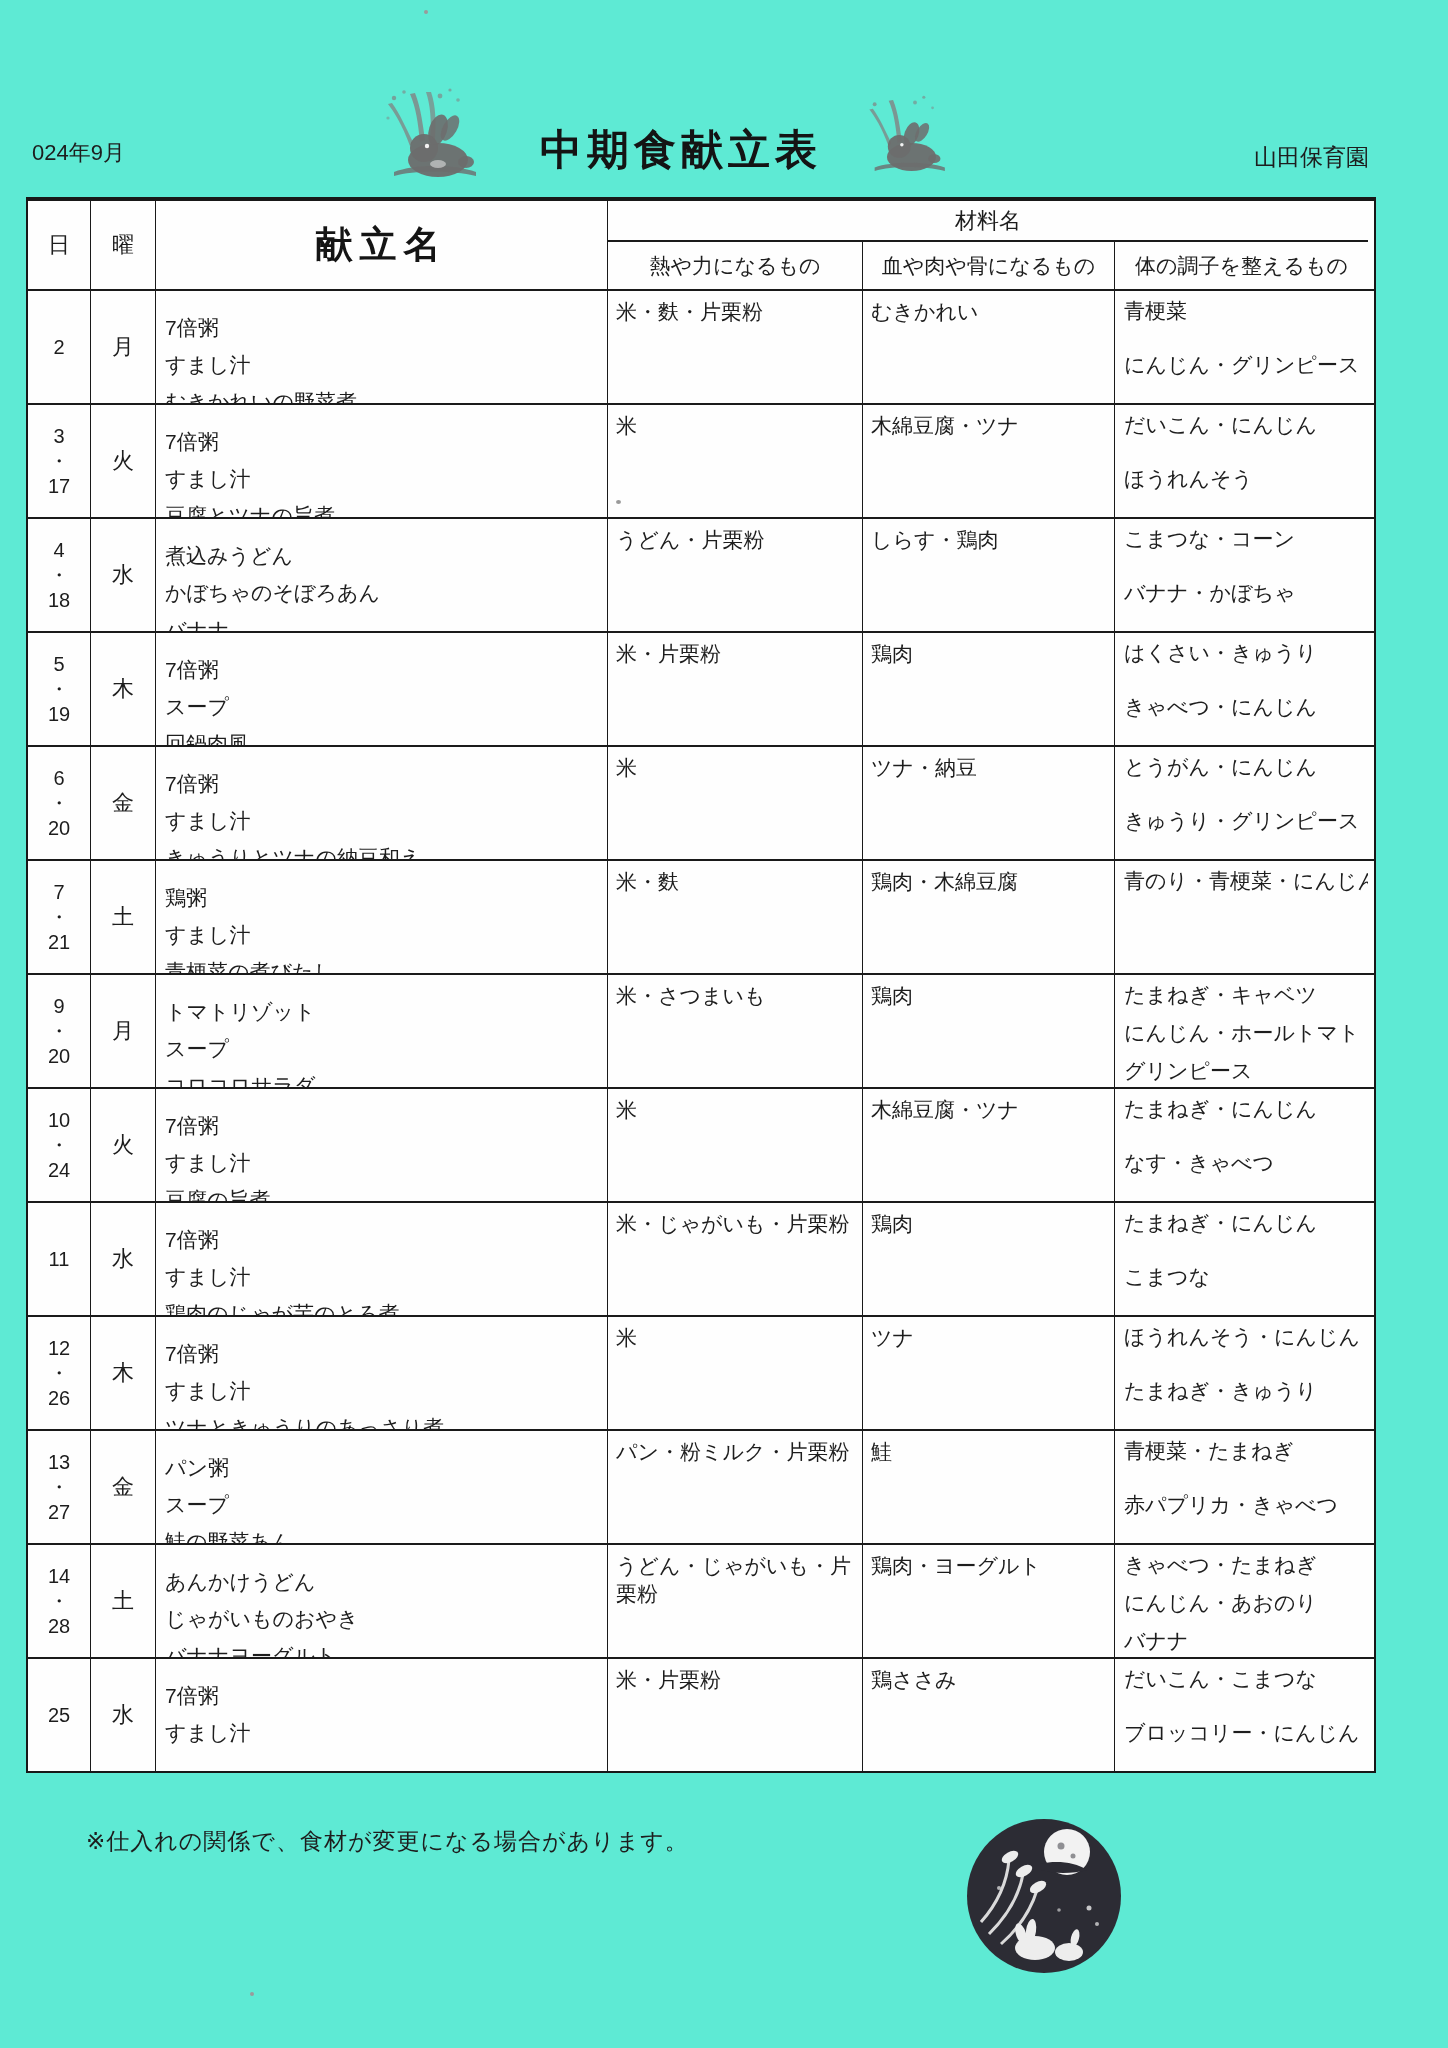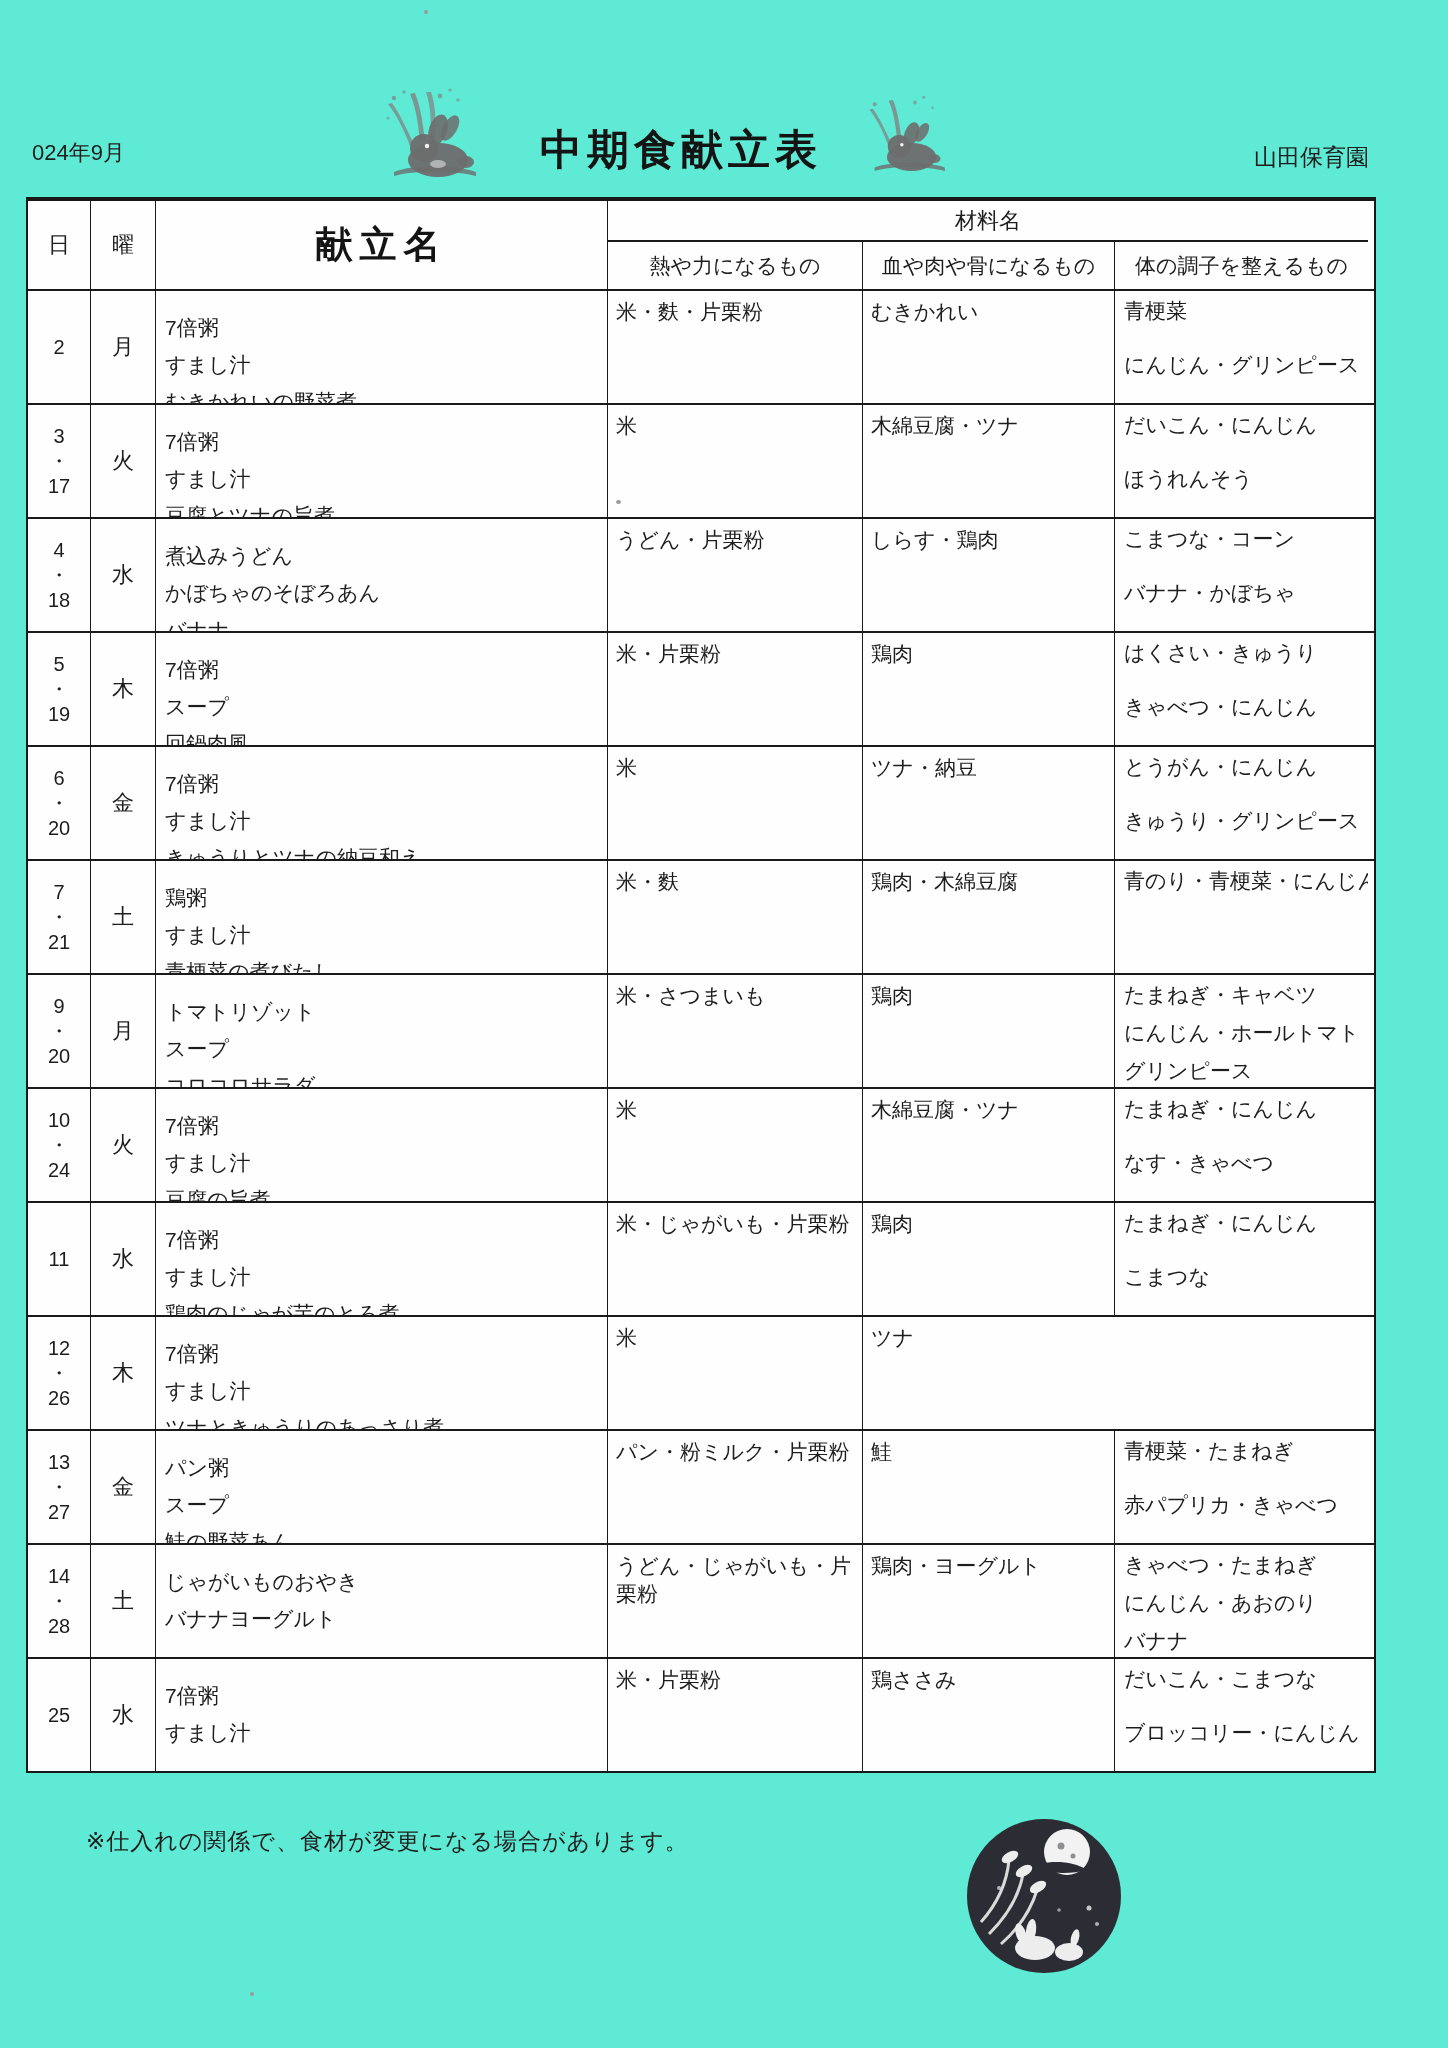--- a/index.html
+++ b/index.html
@@ -281,20 +281,24 @@
             <div>26</div>
           </div>
           <div class="cell c-week">木</div>
           <div class="cell c-menu">
             <div>7倍粥</div>
             <div>すまし汁</div>
             <div>ツナときゅうりのあっさり煮</div>
           </div>
           <div class="cell c-energy">米</div>
           <div class="cell c-protein">ツナ</div>
+          <div class="cell c-reg">
+            <div>ほうれんそう・にんじん</div>
+            <div>たまねぎ・きゅうり</div>
+          </div>
         </div>
         <div class="grid-cols row">
           <div class="cell c-day">
             <div>13</div>
             <div>・</div>
             <div>27</div>
           </div>
           <div class="cell c-week">金</div>
           <div class="cell c-menu">
             <div>パン粥</div>
@@ -309,20 +313,21 @@
           </div>
         </div>
         <div class="grid-cols row">
           <div class="cell c-day">
             <div>14</div>
             <div>・</div>
             <div>28</div>
           </div>
           <div class="cell c-week">土</div>
           <div class="cell c-menu">
+            <div>あんかけうどん</div>
             <div>じゃがいものおやき</div>
             <div>バナナヨーグルト</div>
           </div>
           <div class="cell c-energy">うどん・じゃがいも・片栗粉</div>
           <div class="cell c-protein">鶏肉・ヨーグルト</div>
           <div class="cell c-reg tight">
             <div>きゃべつ・たまねぎ</div>
             <div>にんじん・あおのり</div>
             <div>バナナ</div>
           </div>

